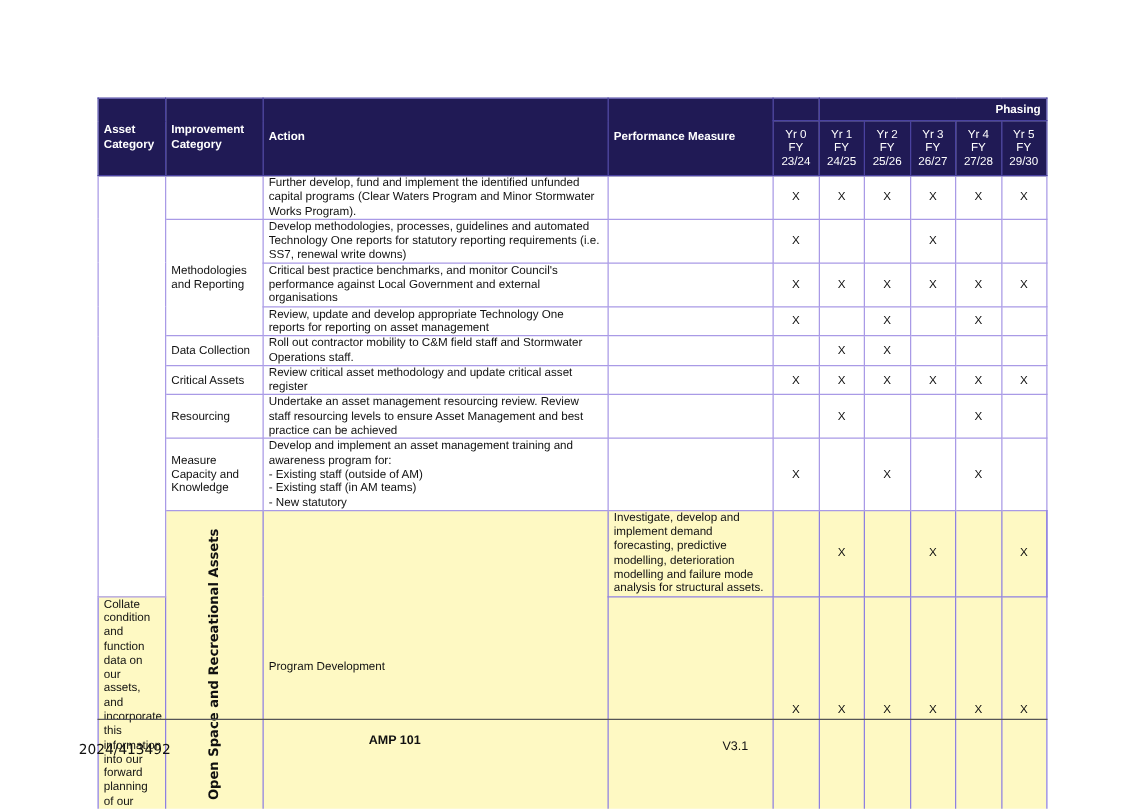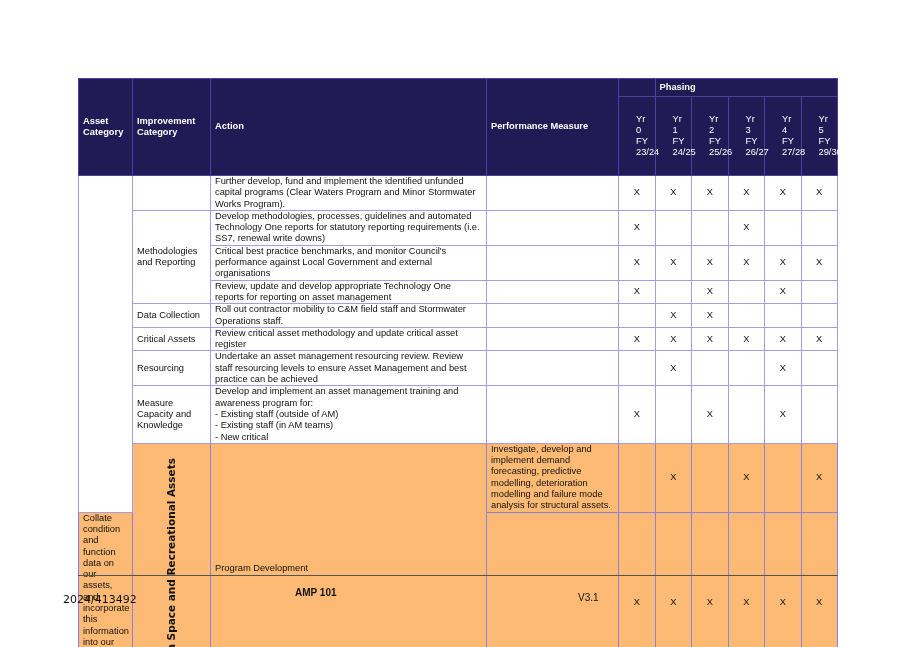--- a/index.html
+++ b/index.html
@@ -3,26 +3,26 @@
 <meta charset="utf-8">
 <style>
   html, body { margin: 0; padding: 0; background: #ffffff; }
   body { width: 914px; height: 647px; position: relative; overflow: hidden;
          font-family: "Liberation Sans", sans-serif; color: #111; }
   table.plan { position: absolute; left: 78px; top: 78px; width: 759px;
                border-collapse: collapse; table-layout: fixed; font-size: 9.3px; line-height: 11.3px; }
   table.plan td, table.plan th { border: 1px solid #a99ae6; padding: 0 4px; vertical-align: middle; }
   table.plan thead th { background: #201a55; color: #ffffff; font-weight: bold; text-align: left;
                         border-color: #4a42a0; border-left: 1px solid #4a42a0; }
-  table.plan thead th.yr { text-align: center; font-weight: normal; padding: 17px; line-height: 11px; }
-  table.plan thead th.phasing { text-align: left; height: 17px; }
+  table.plan thead th.yr { text-align: center; font-weight: normal; padding: 5px; line-height: 11px; }
+  table.plan thead th.phasing { text-align: right; height: 17px; }
   table.plan thead th.blank { height: 17px; }
   td.x { text-align: center; padding: 0; }
   td.act { vertical-align: top; padding-top: 0; }
-  tr.hl td { background: #fdba74; border-color: #8e80e0; }
+  tr.hl td { background: #fef9c3; border-color: #8e80e0; }
   td.vert { padding: 0; text-align: center; vertical-align: middle; }
   .vert-text { writing-mode: vertical-rl; transform: rotate(180deg); font-weight: bold; font-size: 10.5px;
                line-height: 13px; display: inline-block; font-family: "DejaVu Sans", sans-serif; color: #111; }
   .footer-line { position: absolute; left: 78px; top: 575px; width: 760px; height: 0; border-top: 1px solid #555; }
   .foot { position: absolute; font-size: 10px; color: #111; }
   .foot-doc { left: 63px; top: 593px; font-size: 11px; font-family: "DejaVu Sans", sans-serif; }
   .foot-amp { left: 295px; top: 587px; font-weight: bold; }
   .foot-ver { left: 578px; top: 592px; }
 </style>
 </head>
@@ -143,21 +143,21 @@
       <td class="x">X</td>
       <td class="x"></td>
     </tr>
 
     <tr style="height:57px">
       <td>Measure Capacity and Knowledge</td>
       <td class="act">
         <span>Develop and implement an asset management training and awareness program for:</span><br>
         <span>- Existing staff (outside of AM)</span><br>
         <span>- Existing staff (in AM teams)</span><br>
-        <span>- New critical</span>
+        <span>- New statutory</span>
       </td>
       <td></td>
       <td class="x">X</td>
       <td class="x"></td>
       <td class="x">X</td>
       <td class="x"></td>
       <td class="x">X</td>
       <td class="x"></td>
     </tr>
 

